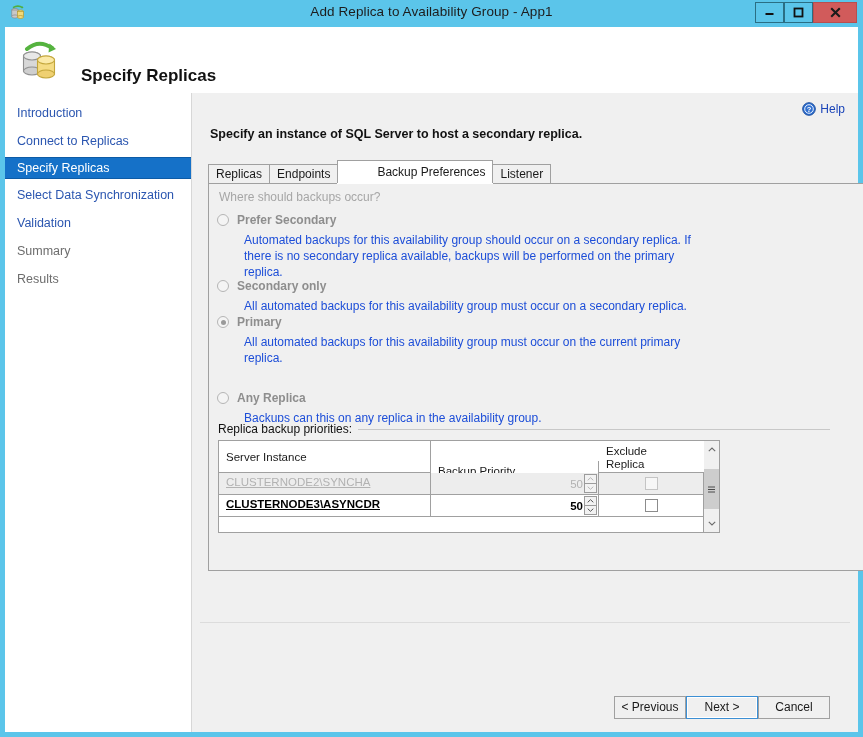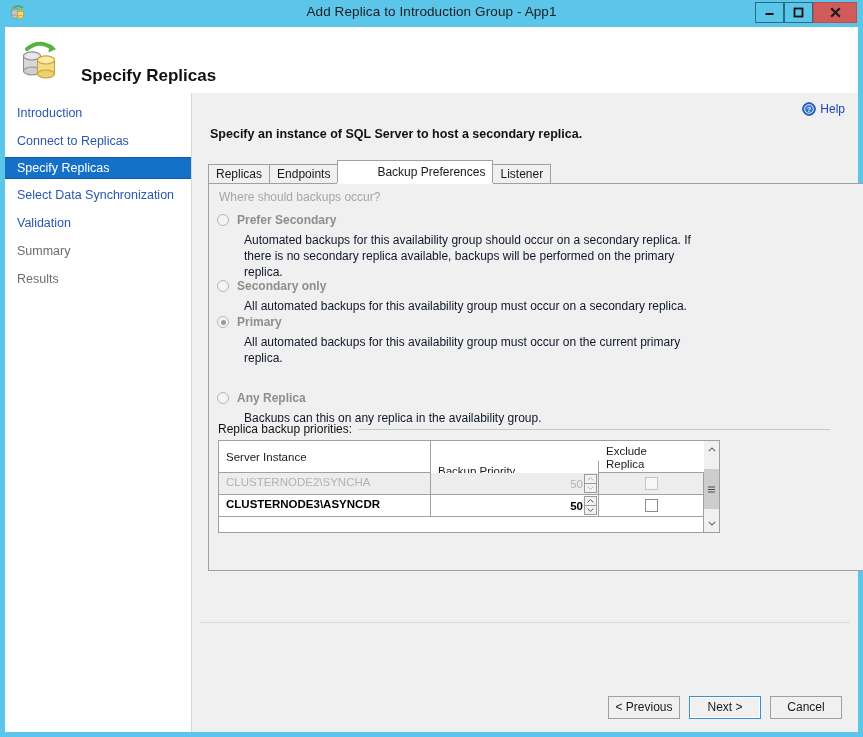--- a/index.html
+++ b/index.html
@@ -219,21 +219,21 @@
   .opt-label {
     margin-left: 8px;
     font-size: 12px;
     font-weight: bold;
     color: #8e8e8e;
   }
   .opt-desc {
     margin-left: 27px;
     margin-top: 5px;
     font-size: 12px;
-    color: #0f172a;
+    color: #1d4ed8;
     line-height: 16px;
     max-width: 470px;
   }
 
   
   #groupbox {
     position: absolute;
     left: 9px; top: 238px;
     width: 612px; height: 140px;
   }
@@ -289,20 +289,21 @@
   #grow-2 { top: 54px; }
   #grow-blank { top: 76px; height: 15px; border-bottom: none; }
 
   .cell-server {
     position: absolute; left: 0; top: 0;
     width: 212px; height: 21px;
     border-right: 1px solid #a0a0a0;
     box-sizing: border-box;
     padding: 3px 0 0 7px;
     font-size: 11.5px;
+    text-decoration: underline;
   }
   .cell-priority {
     position: absolute; left: 212px; top: 0;
     width: 168px; height: 21px;
     border-right: 1px solid #a0a0a0;
     box-sizing: border-box;
     display: flex;
     align-items: center;
     justify-content: flex-end;
     padding-right: 1px;
@@ -371,23 +372,22 @@
 
   
   #footer-divider {
     position: absolute;
     left: 8px; top: 529px;
     width: 650px;
     border-top: 1px solid #dcdcdc;
   }
   #buttons {
     position: absolute;
-    right: 16px; top: 603px;
+    right: 28px; top: 603px;
     display: flex;
-    gap: 9px;
   }
   .btn {
     width: 72px; height: 23px;
     border: 1px solid #a0a0a0;
     background: #f0f0f0;
     box-sizing: border-box;
     font-family: "Liberation Sans", sans-serif;
     font-size: 12px;
     color: #1a1a1a;
     cursor: pointer;
@@ -410,21 +410,21 @@
         <ellipse cx="6" cy="6" rx="3.2" ry="1.6" fill="#c8c8c8" stroke="#8a8a8a" stroke-width=".7"></ellipse>
         <rect x="2.8" y="6" width="6.4" height="6.5" fill="#c8c8c8" stroke="#8a8a8a" stroke-width=".7"></rect>
         <ellipse cx="6" cy="12.5" rx="3.2" ry="1.6" fill="#c8c8c8" stroke="#8a8a8a" stroke-width=".7"></ellipse>
         <ellipse cx="11.5" cy="7.5" rx="3" ry="1.5" fill="#f2d97a" stroke="#b39a32" stroke-width=".7"></ellipse>
         <rect x="8.5" y="7.5" width="6" height="5.5" fill="#f2d97a" stroke="#b39a32" stroke-width=".7"></rect>
         <ellipse cx="11.5" cy="13" rx="3" ry="1.5" fill="#f2d97a" stroke="#b39a32" stroke-width=".7"></ellipse>
         <path d="M4 3.6 Q9 0.6 13.6 3.6" stroke="#4fae3e" stroke-width="1.6" fill="none"></path>
         <path d="M13 2.2 L14.6 3.8 L12.6 4.6 Z" fill="#4fae3e"></path>
       </svg>
     </div>
-    <div id="title-text">Add Replica to Introduction Group - App1</div>
+    <div id="title-text">Add Replica to Availability Group - App1</div>
 
     <div class="wbtn" id="btn-min">
       <svg width="11" height="11" viewBox="0 0 11 11">
         <rect x="1.5" y="6" width="8" height="2" fill="#111"></rect>
       </svg>
     </div>
     <div class="wbtn" id="btn-max">
       <svg width="11" height="11" viewBox="0 0 11 11">
         <rect x="1.5" y="1.5" width="8" height="8" fill="none" stroke="#111" stroke-width="1.8"></rect>
       </svg>

